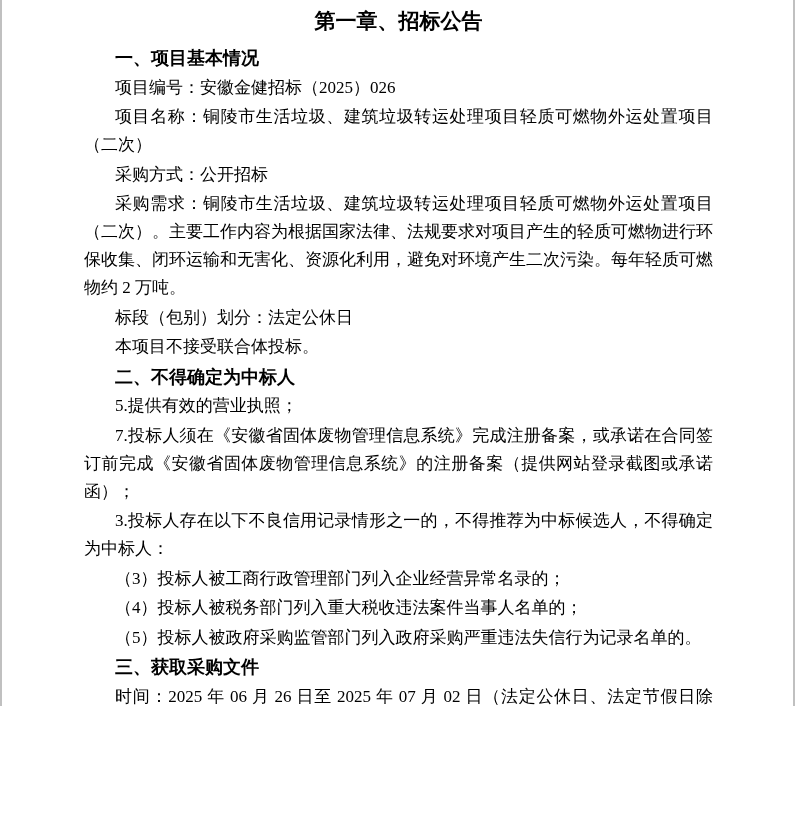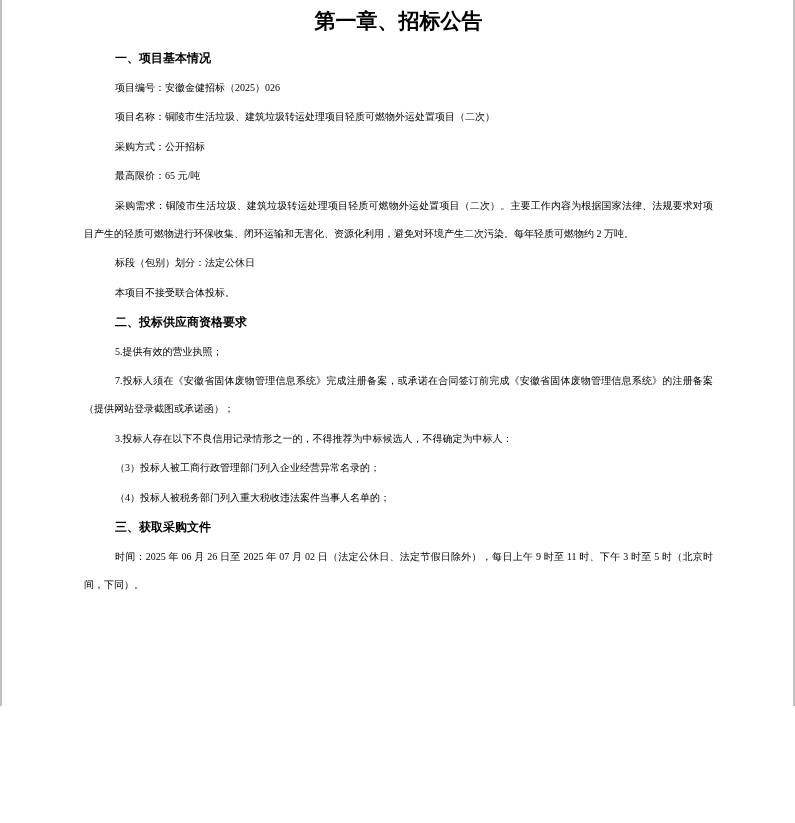--- a/index.html
+++ b/index.html
@@ -27,53 +27,53 @@
   .doc-title {
     font-family: "Liberation Sans", "DejaVu Sans", sans-serif;
     font-weight: bold;
     font-size: 21px;
     line-height: 34px;
     text-align: center;
     margin: 0 0 6px 0;
     white-space: nowrap;
   }
   p.line {
-    font-size: 10px;
+    font-size: 17px;
     line-height: 28px;
     margin: 1.5px 0;
     text-align: justify;
     text-indent: 31px;
     word-break: break-all;
   }
   p.heading {
     font-family: "Liberation Sans", "DejaVu Sans", sans-serif;
     font-weight: bold;
-    font-size: 12px;
+    font-size: 18px;
     text-align: left;
   }
 </style>
 </head>
 <body>
 
 <div class="page">
 
   <div class="doc-title">第一章、招标公告</div>
 
   <p class="line heading">一、项目基本情况</p>
   <p class="line">项目编号：安徽金健招标（2025）026</p>
   <p class="line">项目名称：铜陵市生活垃圾、建筑垃圾转运处理项目轻质可燃物外运处置项目（二次）</p>
   <p class="line">采购方式：公开招标</p>
-  <p class="line">最高限价：65 元/吨</p>
   <p class="line">采购需求：铜陵市生活垃圾、建筑垃圾转运处理项目轻质可燃物外运处置项目（二次）。主要工作内容为根据国家法律、法规要求对项目产生的轻质可燃物进行环保收集、闭环运输和无害化、资源化利用，避免对环境产生二次污染。每年轻质可燃物约 2 万吨。</p>
   <p class="line">标段（包别）划分：法定公休日</p>
   <p class="line">本项目不接受联合体投标。</p>
 
-  <p class="line heading">二、投标供应商资格要求</p>
+  <p class="line heading">二、不得确定为中标人</p>
   <p class="line">5.提供有效的营业执照；</p>
   <p class="line">7.投标人须在《安徽省固体废物管理信息系统》完成注册备案，或承诺在合同签订前完成《安徽省固体废物管理信息系统》的注册备案（提供网站登录截图或承诺函）；</p>
   <p class="line">3.投标人存在以下不良信用记录情形之一的，不得推荐为中标候选人，不得确定为中标人：</p>
   <p class="line">（3）投标人被工商行政管理部门列入企业经营异常名录的；</p>
   <p class="line">（4）投标人被税务部门列入重大税收违法案件当事人名单的；</p>
+  <p class="line">（5）投标人被政府采购监管部门列入政府采购严重违法失信行为记录名单的。</p>
 
   <p class="line heading">三、获取采购文件</p>
   <p class="line">时间：2025 年 06 月 26 日至 2025 年 07 月 02 日（法定公休日、法定节假日除外），每日上午 9 时至 11 时、下午 3 时至 5 时（北京时间，下同）。</p>
 
 </div>
 
 </body></html>

